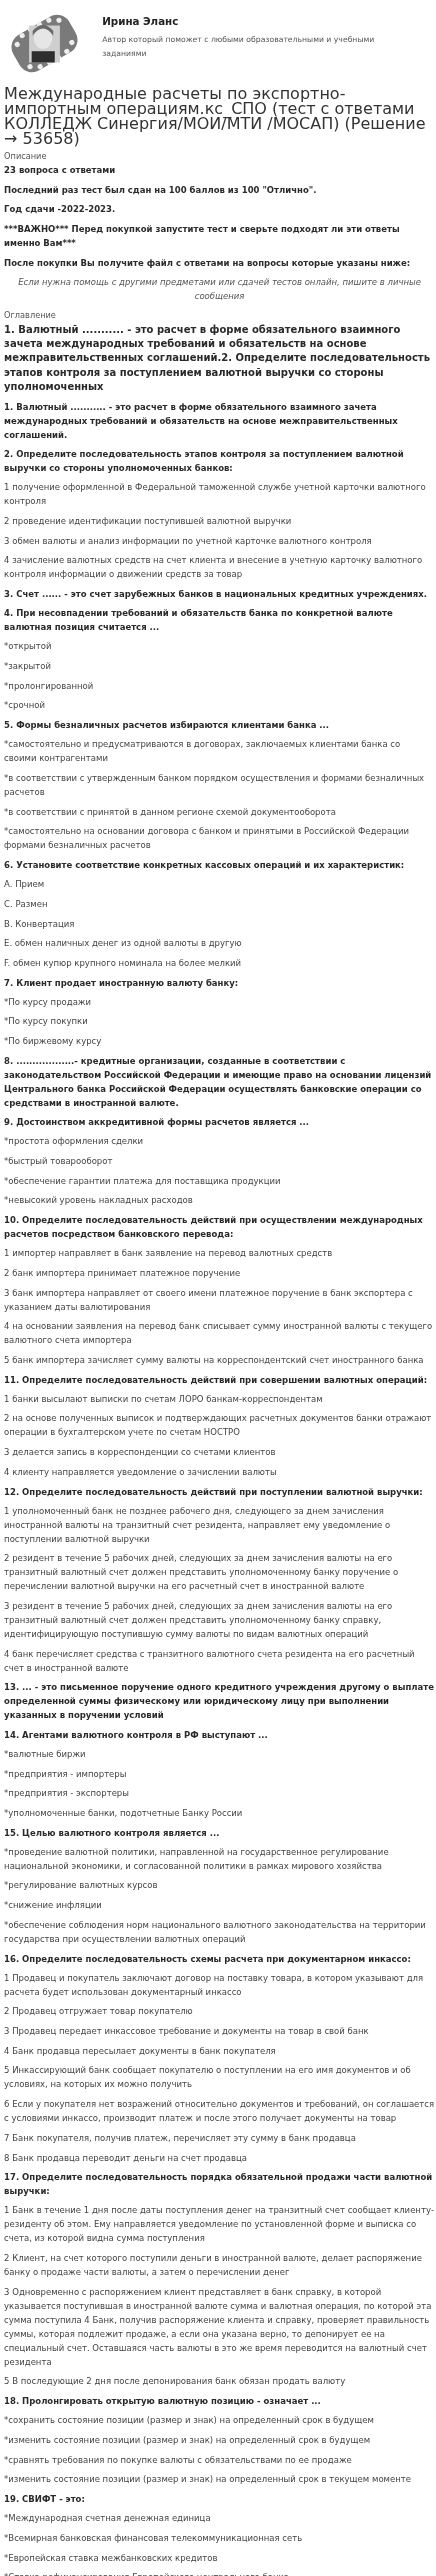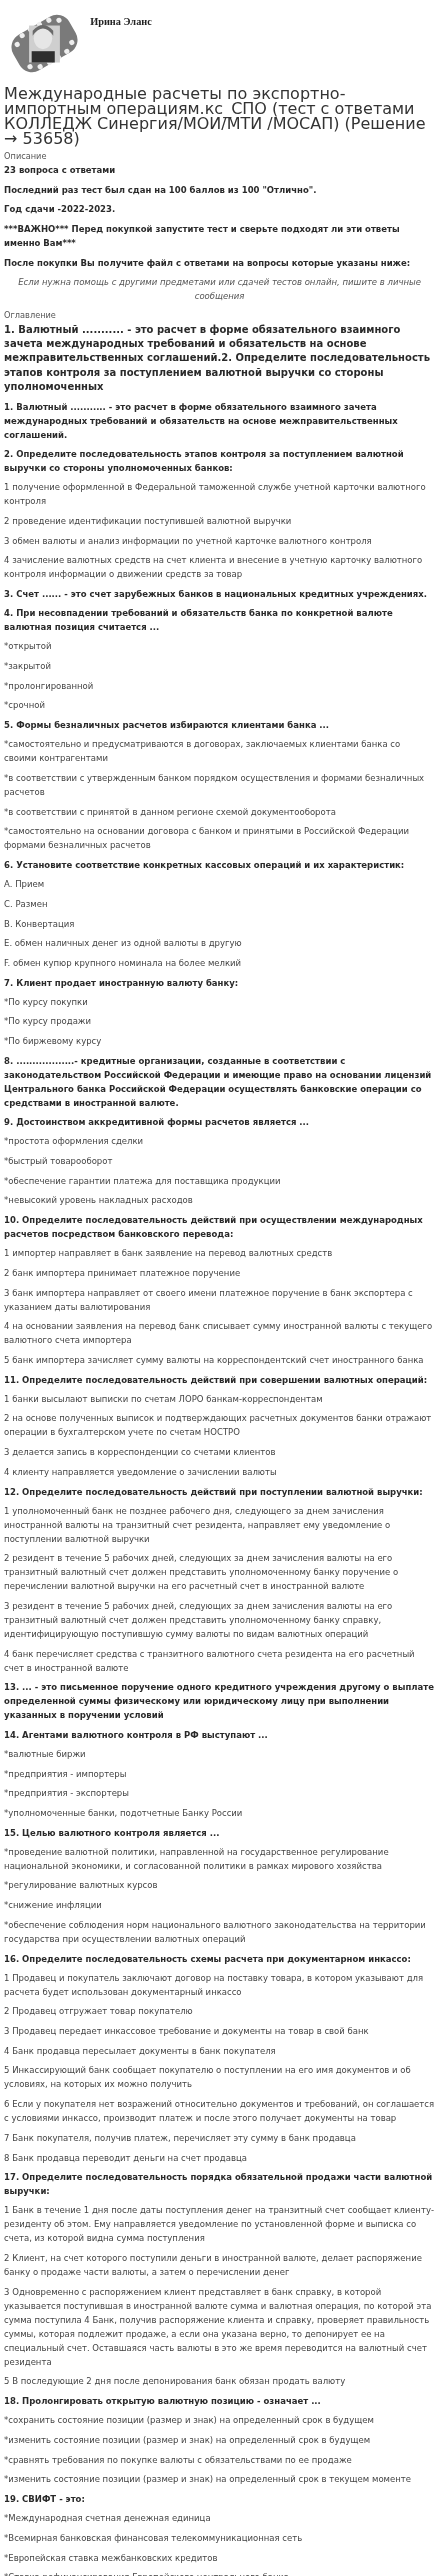--- a/index.html
+++ b/index.html
@@ -9,21 +9,21 @@
     color: #3a3a3a;
     font-size: 8.5px;
     line-height: 14px;
   }
   .page { padding: 4.1px 0 12.4px 4.1px; width: 431px; }
   .author { display: flex; align-items: flex-start; height: 103px; }
   .avatar {
     width: 77px; height: 67px; margin-top: 6.2px; margin-left: 2.1px;
     position: relative;
   }
-  .author-info { margin-left: 7px; margin-top: 10.3px; font-family: Liberation Serif, serif; }
+  .author-info { margin-left: 19px; margin-top: 10.3px; }
   .author-name { font-weight: bold; font-size: 10.3px; color: #222; line-height: 15.5px; }
   .author-desc { font-size: 7.7px; color: #555; line-height: 14.4px; margin-top: 3.1px; width: 309px; }
   .title { font-size: 16px; line-height: 15px; color: #333; margin: -21.6px 0 4.1px 0; font-weight: normal; }
   .label { color: #555; font-size: 8.2px; margin: 3px 0 1px 0; line-height: 12.4px; }
   p { margin: 0 0 5.7px 0; }
   .b { font-weight: bold; color: #2a2a2a; }
   .it { font-style: italic; color: #555; text-align: center; }
   .toc-heading { font-weight: bold; font-size: 10px; line-height: 14.4px; color: #2a2a2a; margin: 0 0 5.2px 0; }
   .q { font-weight: bold; color: #2a2a2a; margin-bottom: 5.2px; }
   .opt { color: #444; margin-bottom: 5.7px; }
@@ -52,20 +52,21 @@
             <circle cx="122" cy="90" r="5" fill="#eee"></circle>
         </g>
         <rect x="45" y="30" width="60" height="72" fill="#cfcfcf"></rect>
         <ellipse cx="72" cy="55" rx="18" ry="21" fill="#e6e6e6"></ellipse>
         <path d="M52 50 Q72 22 92 50 L92 40 Q72 18 52 40 Z" fill="#6a6a6a"></path>
         <rect x="50" y="80" width="45" height="22" fill="#2e2e2e"></rect>
       </svg>
     </div>
     <div class="author-info">
       <div class="author-name">Ирина Эланс</div>
+      <div class="author-desc">Автор который поможет с любыми образовательными и учебными заданиями</div>
     </div>
   </div>
 
   <h1 class="title">Международные расчеты по экспортно-импортным операциям.кс_СПО (тест с ответами КОЛЛЕДЖ Синергия/МОИ/МТИ /МОСАП) (Решение → 53658)</h1>
 
   <div class="label">Описание</div>
   <p class="b">23 вопроса с ответами</p>
   <p class="b">Последний раз тест был сдан на 100 баллов из 100 "Отлично".</p>
   <p class="b">Год сдачи -2022-2023.</p>
   <p class="b">***ВАЖНО*** Перед покупкой запустите тест и сверьте подходят ли эти ответы именно Вам***</p>
@@ -93,22 +94,22 @@
       <p class="opt">*в соответствии с утвержденным банком порядком осуществления и формами безналичных расчетов</p>
       <p class="opt">*в соответствии с принятой в данном регионе схемой документооборота</p>
       <p class="opt">*самостоятельно на основании договора с банком и принятыми в Российской Федерации формами безналичных расчетов</p>
       <p class="q">6. Установите соответствие конкретных кассовых операций и их характеристик:</p>
       <p class="opt">A. Прием</p>
       <p class="opt">C. Размен</p>
       <p class="opt">B. Конвертация</p>
       <p class="opt">E. обмен наличных денег из одной валюты в другую</p>
       <p class="opt">F. обмен купюр крупного номинала на более мелкий</p>
       <p class="q">7. Клиент продает иностранную валюту банку:</p>
+      <p class="opt">*По курсу продажи</p>
       <p class="opt">*По курсу покупки</p>
-      <p class="opt">*По курсу продажи</p>
       <p class="opt">*По биржевому курсу</p>
       <p class="q">8. ..................- кредитные организации, созданные в соответствии с законодательством Российской Федерации и имеющие право на основании лицензий Центрального банка Российской Федерации осуществлять банковские операции со средствами в иностранной валюте.</p>
       <p class="q">9. Достоинством аккредитивной формы расчетов является ...</p>
       <p class="opt">*простота оформления сделки</p>
       <p class="opt">*быстрый товарооборот</p>
       <p class="opt">*обеспечение гарантии платежа для поставщика продукции</p>
       <p class="opt">*невысокий уровень накладных расходов</p>
       <p class="q">10. Определите последовательность действий при осуществлении международных расчетов посредством банковского перевода:</p>
       <p class="opt">1 импортер направляет в банк заявление на перевод валютных средств</p>
       <p class="opt">2 банк импортера принимает платежное поручение</p>

